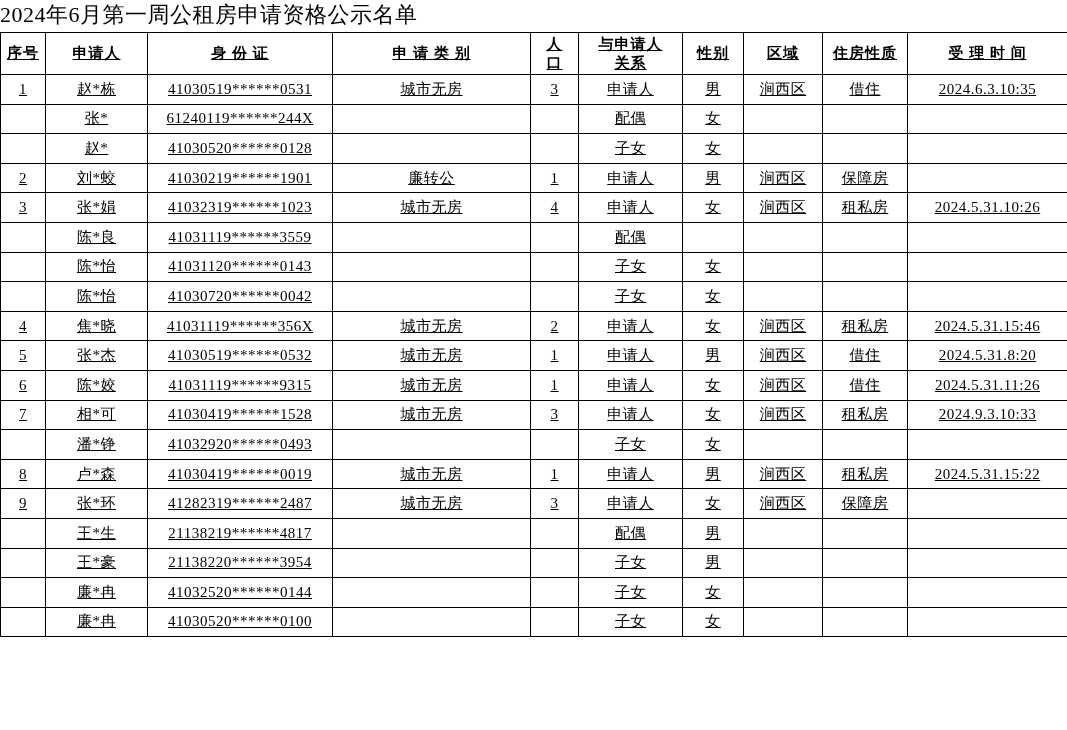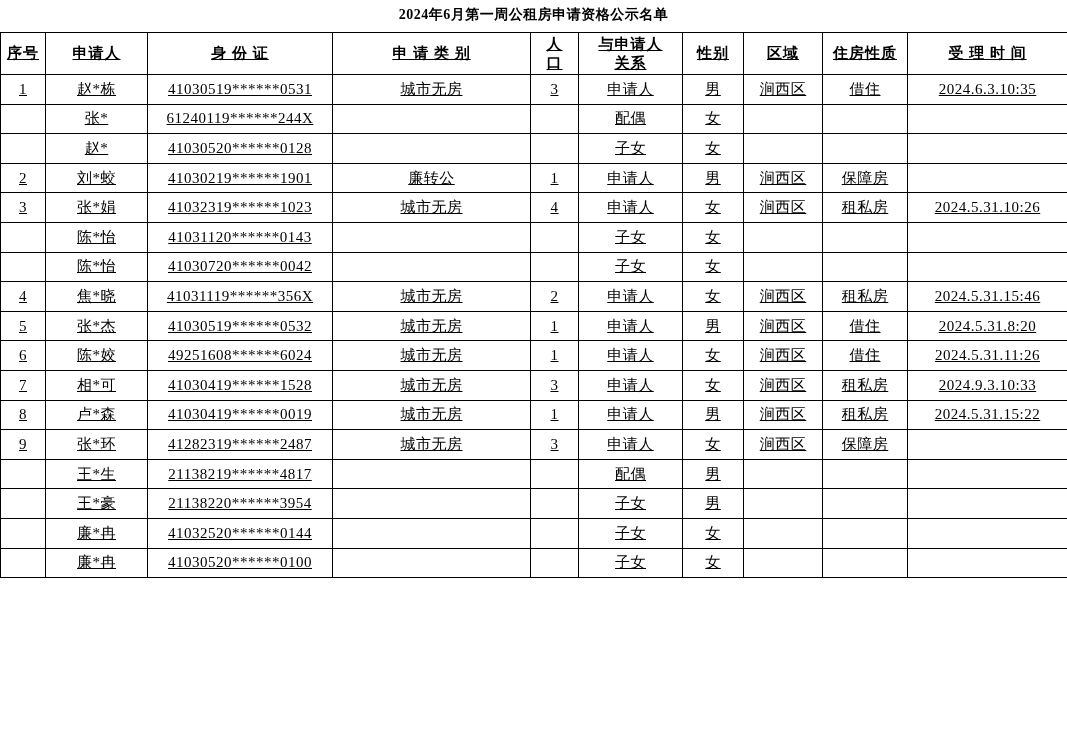--- a/index.html
+++ b/index.html
@@ -14,23 +14,23 @@
   }
   .page {
     position: relative;
     width: 1067px;
     height: 730px;
     background: #ffffff;
   }
   .title {
     height: 32px;
     line-height: 30px;
-    text-align: center;
-    font-size: 14px;
-    font-weight: bold;
+    text-align: left;
+    font-size: 22px;
+    font-weight: normal;
     letter-spacing: 0.5px;
     white-space: nowrap;
   }
   table.roster {
     border-collapse: collapse;
     table-layout: fixed;
     width: 1067px;
     text-decoration: underline;
   }
   table.roster th,
@@ -148,20 +148,32 @@
           <td>城市无房</td>
           <td>4</td>
           <td>申请人</td>
           <td>女</td>
           <td>涧西区</td>
           <td>租私房</td>
           <td>2024.5.31.10:26</td>
         </tr>
         <tr>
           <td></td>
+          <td>陈*良</td>
+          <td>41031119******3559</td>
+          <td></td>
+          <td></td>
+          <td>配偶</td>
+          <td></td>
+          <td></td>
+          <td></td>
+          <td></td>
+        </tr>
+        <tr>
+          <td></td>
           <td>陈*怡</td>
           <td>41031120******0143</td>
           <td></td>
           <td></td>
           <td>子女</td>
           <td>女</td>
           <td></td>
           <td></td>
           <td></td>
         </tr>
@@ -197,40 +209,52 @@
           <td>1</td>
           <td>申请人</td>
           <td>男</td>
           <td>涧西区</td>
           <td>借住</td>
           <td>2024.5.31.8:20</td>
         </tr>
         <tr>
           <td>6</td>
           <td>陈*姣</td>
-          <td>49251608******6024</td>
+          <td>41031119******9315</td>
           <td>城市无房</td>
           <td>1</td>
           <td>申请人</td>
           <td>女</td>
           <td>涧西区</td>
           <td>借住</td>
           <td>2024.5.31.11:26</td>
         </tr>
         <tr>
           <td>7</td>
           <td>相*可</td>
           <td>41030419******1528</td>
           <td>城市无房</td>
           <td>3</td>
           <td>申请人</td>
           <td>女</td>
           <td>涧西区</td>
           <td>租私房</td>
           <td>2024.9.3.10:33</td>
+        </tr>
+        <tr>
+          <td></td>
+          <td>潘*铮</td>
+          <td>41032920******0493</td>
+          <td></td>
+          <td></td>
+          <td>子女</td>
+          <td>女</td>
+          <td></td>
+          <td></td>
+          <td></td>
         </tr>
         <tr>
           <td>8</td>
           <td>卢*森</td>
           <td>41030419******0019</td>
           <td>城市无房</td>
           <td>1</td>
           <td>申请人</td>
           <td>男</td>
           <td>涧西区</td>

